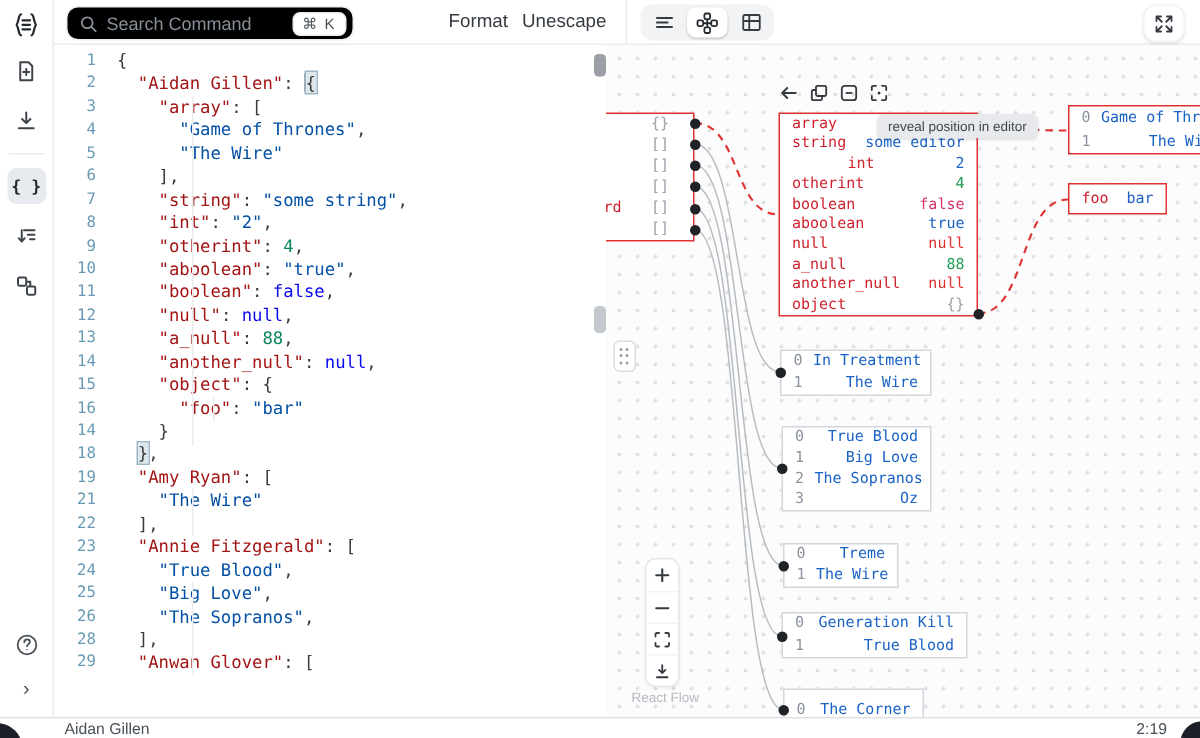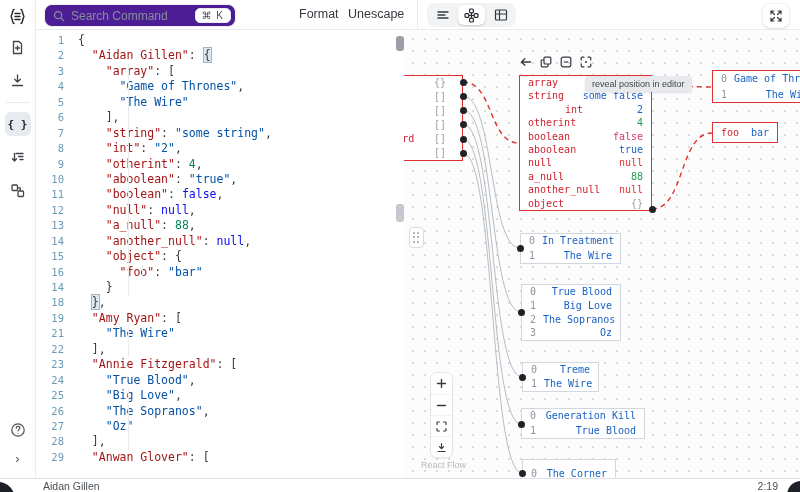--- a/index.html
+++ b/index.html
@@ -3,21 +3,21 @@
 <meta charset="utf-8">
 <style>
   * { margin:0; padding:0; box-sizing:border-box; }
   html,body { width:800px; height:492px; overflow:hidden; }
   body { font-family:"Liberation Sans", sans-serif; background:#fff; }
   .page { position:relative; width:800px; height:492px; overflow:hidden; background:#fff; }
 
   
   .topbar { position:absolute; left:36px; top:0; right:0; height:30px; background:#fff;
             border-bottom:1px solid #e9ecef; display:flex; align-items:center; }
-  .searchbox { position:absolute; left:8px; top:4px; width:192px; height:23px; background:#4c1d95;
+  .searchbox { position:absolute; left:8px; top:4px; width:192px; height:23px; background:#000000;
                border:1px solid #eceef0; border-radius:8px; display:flex; align-items:center;
                padding:0 4px 0 8px; cursor:text; }
   .search-ph { color:#868e96; font-size:12px; margin-left:6px; flex:1; }
   .kbd { background:#fff; border:1px solid #e9ecef; border-radius:5px; font-size:10px; color:#495057;
          padding:1px 6px; letter-spacing:1px; }
   .tb-btn { background:none; border:none; font-family:inherit; font-size:12.5px; color:#343a40;
             cursor:pointer; position:absolute; top:7px; }
   .tb-format { left:263px; }
   .tb-unescape { left:312px; }
   .tb-vdivider { position:absolute; left:381px; top:0; width:1px; height:30px; background:#e9ecef; }
@@ -229,21 +229,20 @@
         <div class="code-line"><span class="ln">16</span><span class="code"><span class="tk-p">      </span><span class="tk-k">"foo"</span><span class="tk-p">: </span><span class="tk-s">"bar"</span></span></div>
         <div class="code-line"><span class="ln">14</span><span class="code"><span class="tk-p">    }</span></span></div>
         <div class="code-line"><span class="ln">18</span><span class="code"><span class="tk-p">  </span><span class="tk-hb">}</span><span class="tk-p">,</span></span></div>
         <div class="code-line"><span class="ln">19</span><span class="code"><span class="tk-p">  </span><span class="tk-k">"Amy Ryan"</span><span class="tk-p">: [</span></span></div>
         <div class="code-line"><span class="ln">21</span><span class="code"><span class="tk-p">    </span><span class="tk-s">"The Wire"</span></span></div>
         <div class="code-line"><span class="ln">22</span><span class="code"><span class="tk-p">  ],</span></span></div>
         <div class="code-line"><span class="ln">23</span><span class="code"><span class="tk-p">  </span><span class="tk-k">"Annie Fitzgerald"</span><span class="tk-p">: [</span></span></div>
         <div class="code-line"><span class="ln">24</span><span class="code"><span class="tk-p">    </span><span class="tk-s">"True Blood"</span><span class="tk-p">,</span></span></div>
         <div class="code-line"><span class="ln">25</span><span class="code"><span class="tk-p">    </span><span class="tk-s">"Big Love"</span><span class="tk-p">,</span></span></div>
         <div class="code-line"><span class="ln">26</span><span class="code"><span class="tk-p">    </span><span class="tk-s">"The Sopranos"</span><span class="tk-p">,</span></span></div>
-        <div class="code-line"><span class="ln">27</span><span class="code"><span class="tk-p">    </span><span class="tk-s">"Oz"</span></span></div>
         <div class="code-line"><span class="ln">28</span><span class="code"><span class="tk-p">  ],</span></span></div>
         <div class="code-line"><span class="ln">29</span><span class="code"><span class="tk-p">  </span><span class="tk-k">"Anwan Glover"</span><span class="tk-p">: [</span></span></div>
       </div>
     <div class="iguide" style="left:92px; top:34px; height:233px;"></div>
     <div class="iguide" style="left:106px; top:235px; height:16px;"></div>
     <div class="iguide" style="left:92px; top:296px; height:31px;"></div>
     <div class="iguide" style="left:92px; top:358px; height:62px;"></div>
   </main>
   <div class="scroll-thumb" style="left:396px; top:36px; width:8px; height:15px; background:#9aa0a6;"></div>
   <div class="scroll-thumb" style="left:396px; top:204px; width:8px; height:18px; background:#c4c9cf;"></div>
@@ -286,21 +285,21 @@
             <span class="gv vt-brkt center">[]</span>
           </div>
         </div>
         <div class="g-node sel" style="left: 115px; top: 45px; width: 133px; height: 136px;">
           <div class="g-row" style="line-height: 13.4px;">
             <span class="gk">array</span>
             <span class="gv vt-brkt">[]</span>
           </div>
           <div class="g-row" style="line-height: 13.4px;">
             <span class="gk">string</span>
-            <span class="gv vt-str">some false</span>
+            <span class="gv vt-str">some editor</span>
           </div>
           <div class="g-row" style="line-height: 13.4px; margin-left: 37px;">
             <span class="gk">int</span>
             <span class="gv vt-str">2</span>
           </div>
           <div class="g-row" style="line-height: 13.4px;">
             <span class="gk">otherint</span>
             <span class="gv vt-num">4</span>
           </div>
           <div class="g-row" style="line-height: 13.4px;">

